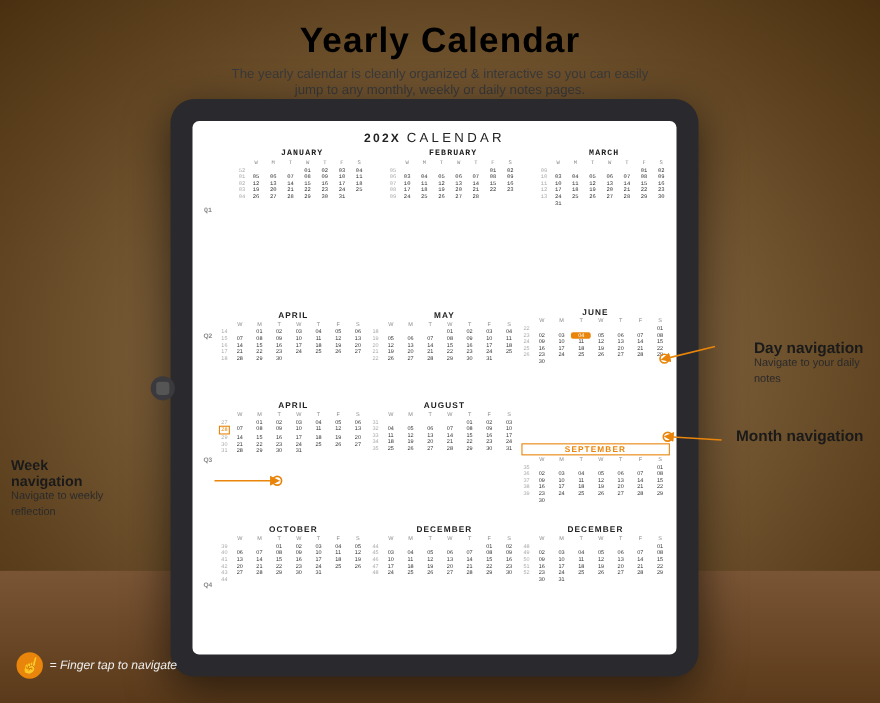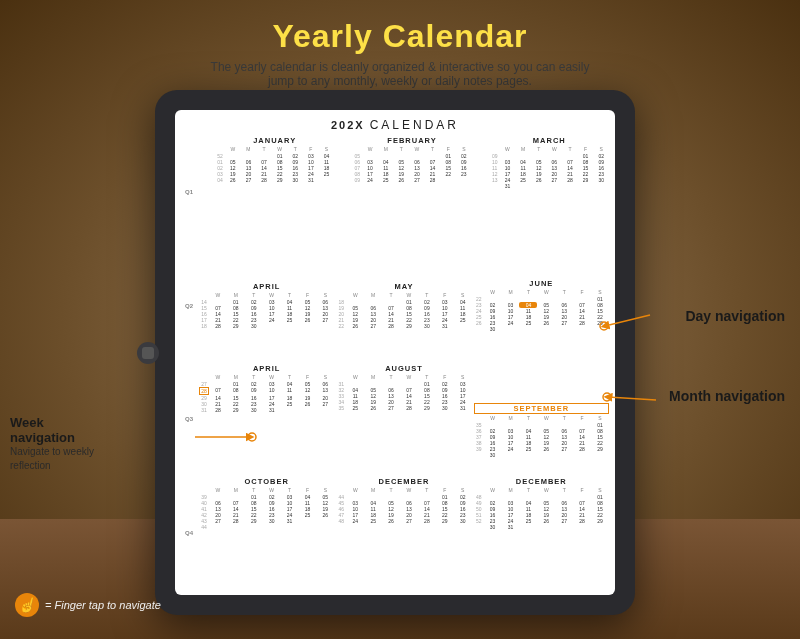--- a/index.html
+++ b/index.html
@@ -24,21 +24,21 @@
       height: 120px;
       background: linear-gradient(180deg, #7A5535 0%, #5A3A1A 100%);
     }
     .page-title {
       position: absolute;
       top: 18px;
       left: 0; right: 0;
       text-align: center;
       font-size: 32px;
       font-weight: 700;
-      color: #fde047;
+      color: #000000;
       font-family: 'Arial Black', sans-serif;
       letter-spacing: 1px;
     }
     .page-subtitle {
       position: absolute;
       top: 60px;
       left: 0; right: 0;
       text-align: center;
       font-size: 12px;
       color: #3a3a3a;
@@ -184,21 +184,21 @@
 
 <div class="tablet">
   <div class="tablet-home-btn">
     <div class="tablet-home-btn-inner"></div>
   </div>
   <div class="tablet-screen">
     <div class="cal-header">202X <span>CALENDAR</span></div>
 
     <div style="height:calc(100% - 16px); display:flex; flex-direction:column; gap:2px;">
 
-      <div style="display:flex; gap:18px; flex:1;">
+      <div style="display:flex; gap:18px; flex:1;font-family:Liberation Mono, monospace;">
         <div style="width:16px; display:flex; flex-direction:column; align-items:center; justify-content:center; font-size:6px; color:#888; font-weight:700;">Q1</div>
 
         <div style="flex:1;">
           <div class="month-name">JANUARY</div>
           <div class="day-headers">
               <span></span>
               <span>W</span>
               <span>M</span>
               <span>T</span>
               <span>W</span>
@@ -918,20 +918,21 @@
           </div>
         </div>
       </div>
 
     </div>
   </div>
 </div>
 
 <div class="annotation annotation-day">
   <div class="ann-title">Day navigation</div>
+  <div class="ann-sub">Navigate to your daily<br>notes</div>
 </div>
 
 <div class="annotation annotation-month">
   <div class="ann-title">Month navigation</div>
 </div>
 
 <div class="annotation annotation-week">
   <div class="ann-title" style="font-size:13px;">Week<br>navigation</div>
   <div class="ann-sub">Navigate to weekly<br>reflection</div>
 </div>

